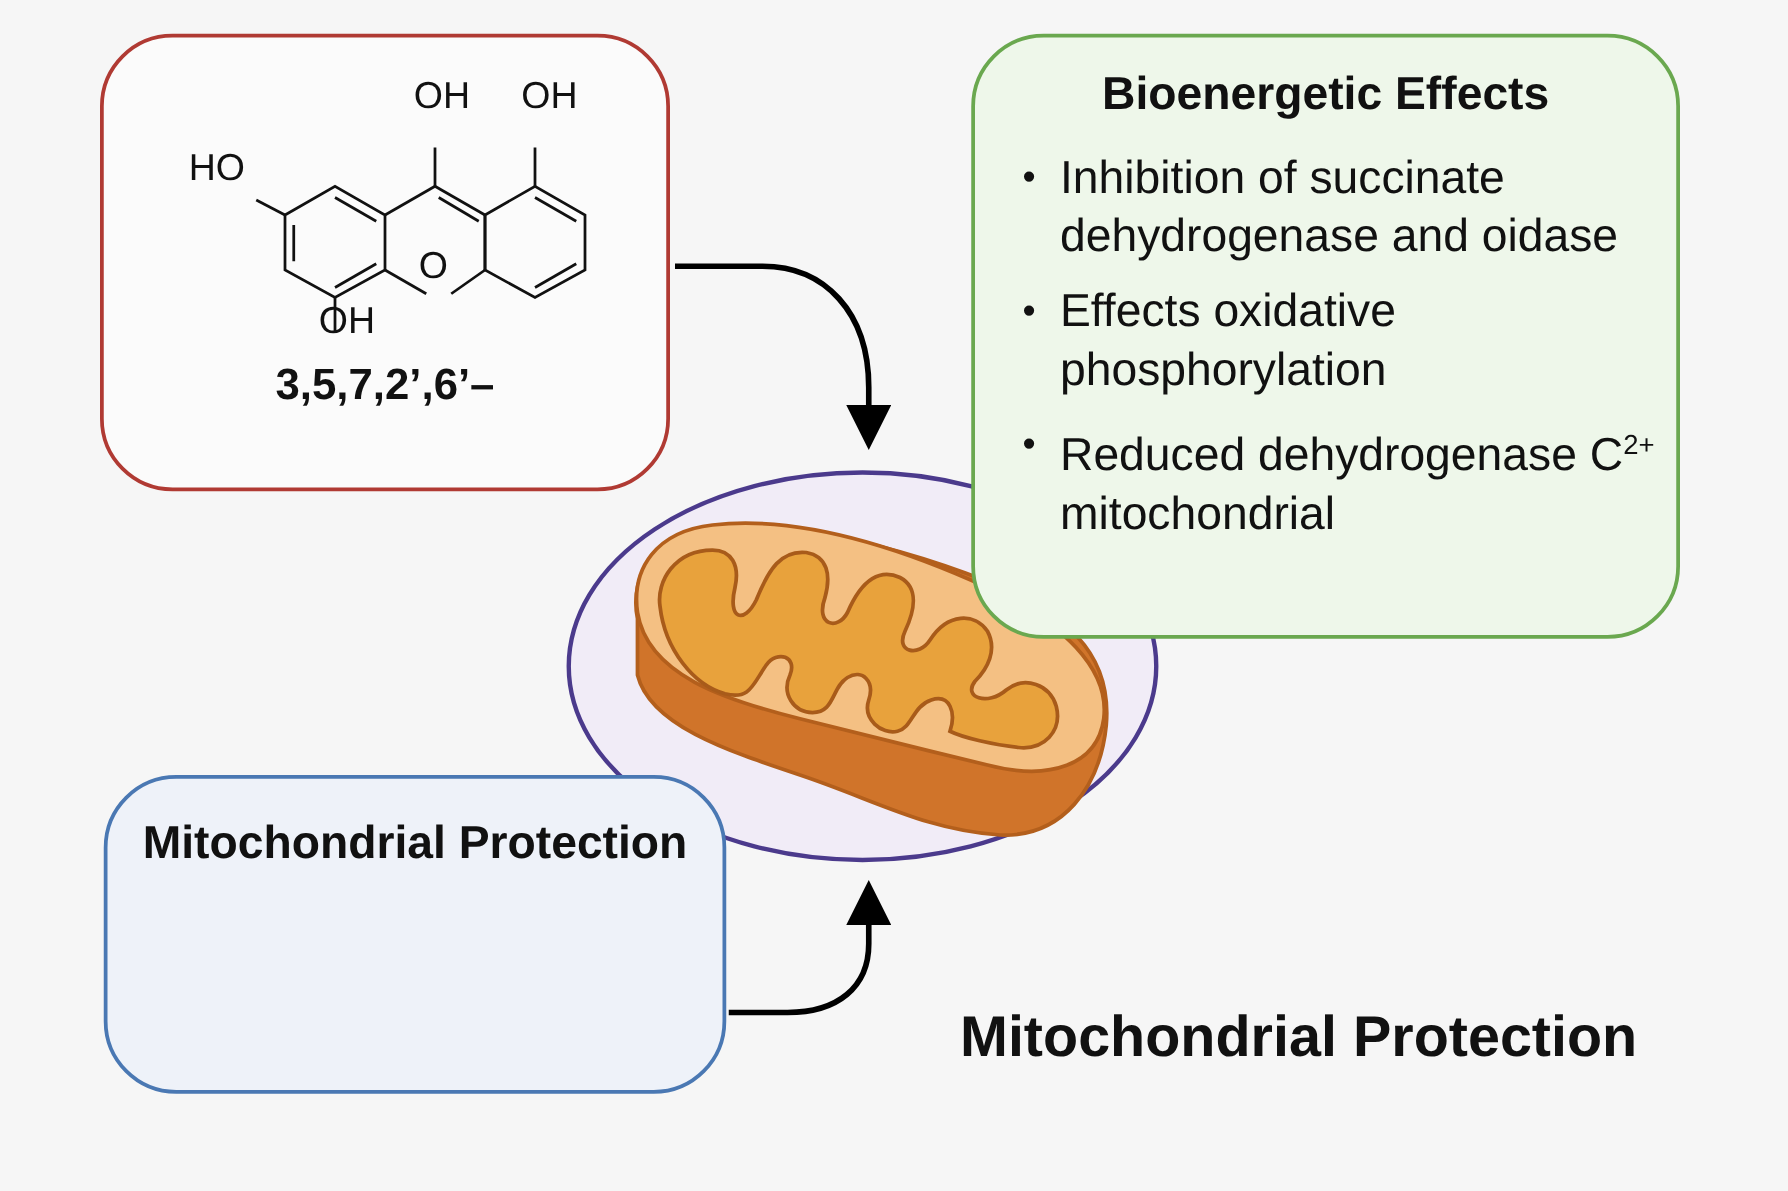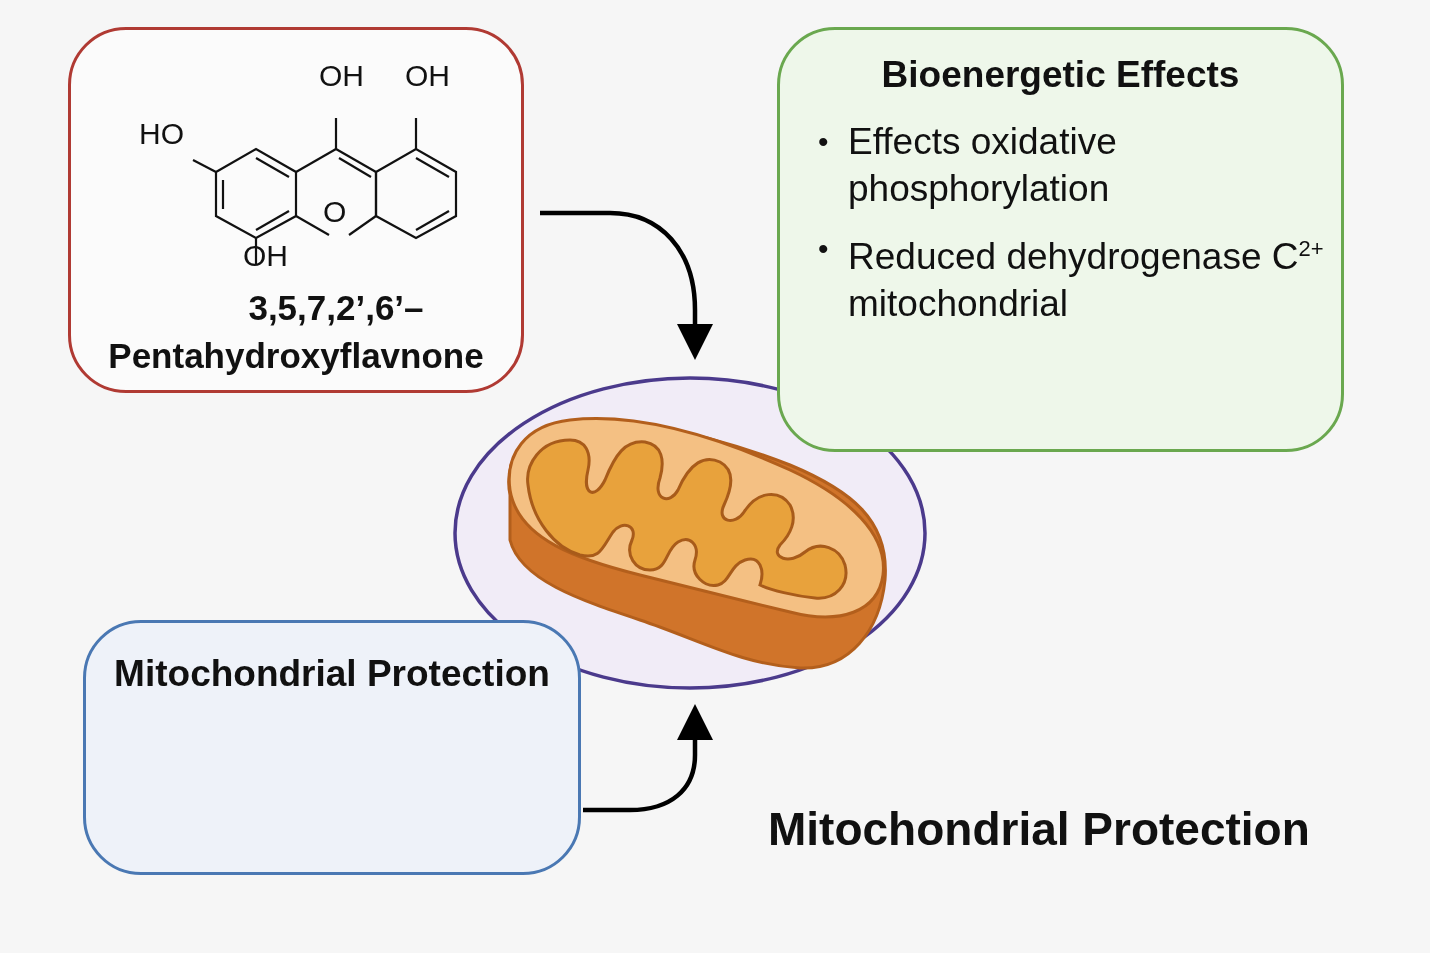--- a/index.html
+++ b/index.html
@@ -1,20 +1,20 @@
 <!DOCTYPE html>
 <html><head>
 <meta charset="utf-8">
 <style>
   html, body { margin:0; padding:0; }
   body { width:1430px; height:953px; background:#f6f6f6; position:relative; overflow:hidden;
          font-family:"Liberation Sans", sans-serif; color:#111; }
   .box { position:absolute; box-sizing:border-box; border-radius:58px; }
-  #compound-box { left:68px; top:27px; width:456px; height:366px; border:3px solid #b03a33; background:#fbfbfb; }
-  #bio-box { left:777px; top:27px; width:567px; height:425px; border:3px solid #6aa84f; background:#eef7ea; }
+  #compound-box { left:80px; top:27px; width:456px; height:366px; border:3px solid #b03a33; background:#fbfbfb; }
+  #bio-box { left:777px; top:27px; width:567px; height:484px; border:3px solid #6aa84f; background:#eef7ea; }
   #prot-box { left:83px; top:620px; width:498px; height:255px; border:3px solid #4a78b3; background:#eef2f9; }
   svg.layer { position:absolute; left:0; top:0; }
   .compound-name { position:absolute; left:0; width:100%; text-align:center; font-weight:bold; font-size:35px; line-height:46px; }
   .bio-title { position:absolute; left:0; top:24px; width:100%; text-align:center; font-weight:bold; font-size:37px; }
   .bullet-list { position:absolute; left:38px; top:88px; margin:0; padding:0; list-style:none; }
   .bullet-list li { position:relative; padding-left:30px; font-size:37px; line-height:47px; margin-bottom:13px; width:480px; }
   .bullet-list li::before { content:"•"; position:absolute; left:0; top:0; font-size:30px; }
   .prot-title { position:absolute; left:0; top:26px; width:100%; text-align:center; font-weight:bold; font-size:37px; line-height:49px; }
   .prot-list { position:absolute; left:38px; top:136px; margin:0; padding:0; list-style:none; }
   .prot-list li { position:relative; padding-left:30px; font-size:37px; line-height:47px; width:420px; }
@@ -72,27 +72,27 @@
       <line x1="185" y1="208" x2="185" y2="235"></line>
     </g>
     <g font-family="Liberation Sans, sans-serif" font-size="30" fill="#111">
       <text x="248" y="56">OH</text>
       <text x="334" y="56">OH</text>
       <text x="68" y="114">HO</text>
       <text x="252" y="192">O</text>
       <text x="172" y="236">OH</text>
     </g>
   </svg>
-  <div class="compound-name" style="top:255px;margin-left:40px;">3,5,7,2’,6’–</div>
-  <div class="compound-name" style="top:303px;">Pentahydroxyflavnone</div>
+  <div class="compound-name" style="top:255px;">3,5,7,2’,6’–</div>
 </div>
 
 <div class="box" id="bio-box">
   <div class="bio-title">Bioenergetic Effects</div>
   <ul class="bullet-list">
+    <li><span>Inhibition of succinate dehydrogenase and oidase</span></li>
     <li><span>Effects oxidative phosphorylation</span></li>
     <li><span>Reduced dehydrogenase C</span><sup>2+</sup><span> mitochondrial</span></li>
   </ul>
 </div>
 
 <div class="box" id="prot-box">
   <div class="prot-title">Mitochondrial Protection</div>
 </div>
 
 <div id="footer-title">Mitochondrial Protection</div>

